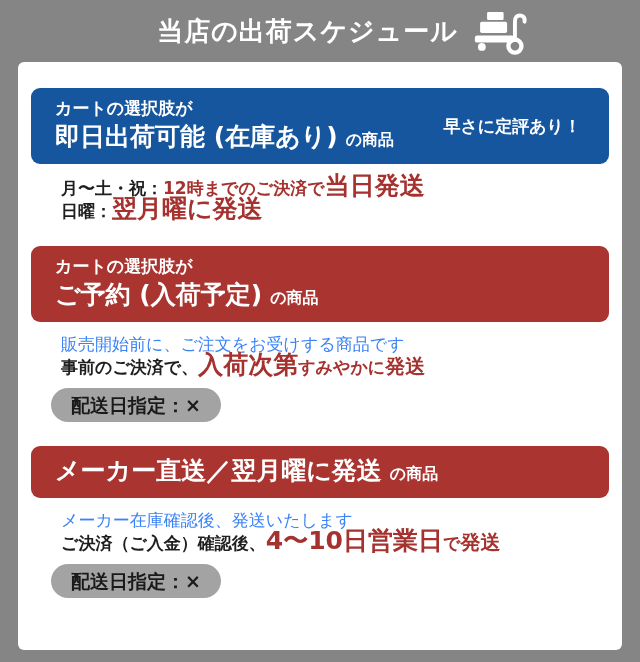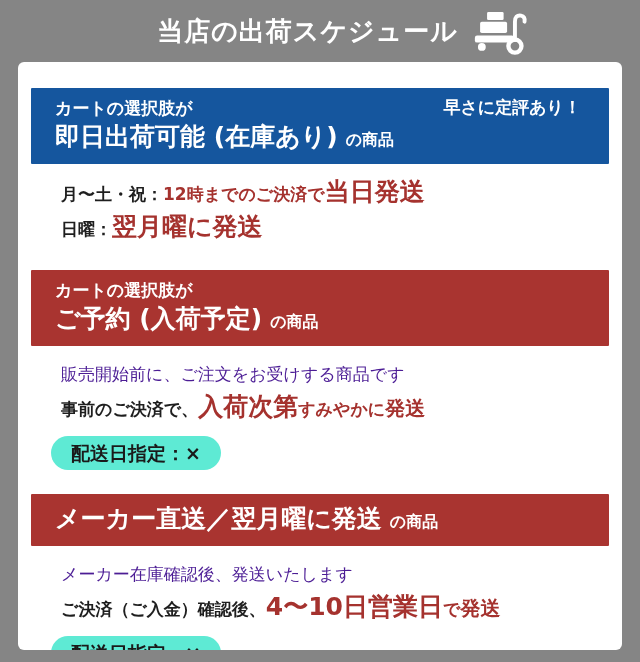--- a/index.html
+++ b/index.html
@@ -20,43 +20,43 @@
     font-size:26px; font-weight:bold; letter-spacing:1px; color:#fff;
   }
   .handtruck { width:54px; height:44px; margin-top:4px; }
   .panel {
     position:absolute; left:18px; right:18px; top:62px; bottom:12px;
     background:#fff; border-radius:6px;
     padding:26px 13px 0 13px;
     overflow:hidden;
   }
   .banner {
-    border-radius:1px;
+    border-radius:9px;
     color:#fff;
     padding:8px 24px;
-    display:flex; align-items:flex-start; justify-content:space-between;
+    display:flex; align-items:center; justify-content:space-between;
   }
   .banner.blue { background:#15569e; }
   .banner.red  { background:#a93430; }
   .banner-line1 { font-size:17px; font-weight:bold; line-height:24px; }
   .banner-line2 { line-height:33px; }
   .banner-big   { font-size:25px; font-weight:bold;margin-top:45px; }
   .banner-suffix{ font-size:16px; font-weight:bold; margin-left:8px;margin-top:12px; }
   .side-note { font-size:17px; font-weight:bold; white-space:nowrap; padding-right:4px; }
   .body-block { margin:12px 0 0 30px; }
-  .body-line { line-height:32px; white-space:nowrap; }
+  .body-line { line-height:20px; white-space:nowrap; }
   .t-dark  { color:#1e1e1e; font-weight:bold; font-size:17px; }
-  .t-plain { color:#4c1d95; font-weight:400;  font-size:17px; }
+  .t-plain { color:#3b82f6; font-weight:400;  font-size:17px; }
   .t-red     { color:#a5322e; font-weight:bold; font-size:17px; }
   .t-red-big { color:#a5322e; font-weight:bold; font-size:25px; }
   .t-red-mid { color:#a5322e; font-weight:bold; font-size:20px; }
   .badge {
     display:inline-block;
     margin:10px 0 0 20px;
-    background:#5eead4;
+    background:#a3a3a3;
     border-radius:18px;
     padding:5px 20px;
     font-size:19px; font-weight:bold; color:#1a1a1a;
     line-height:24px;
   }
   .mt { margin-top:24px; }
 </style>
 </head>
 <body>
 

